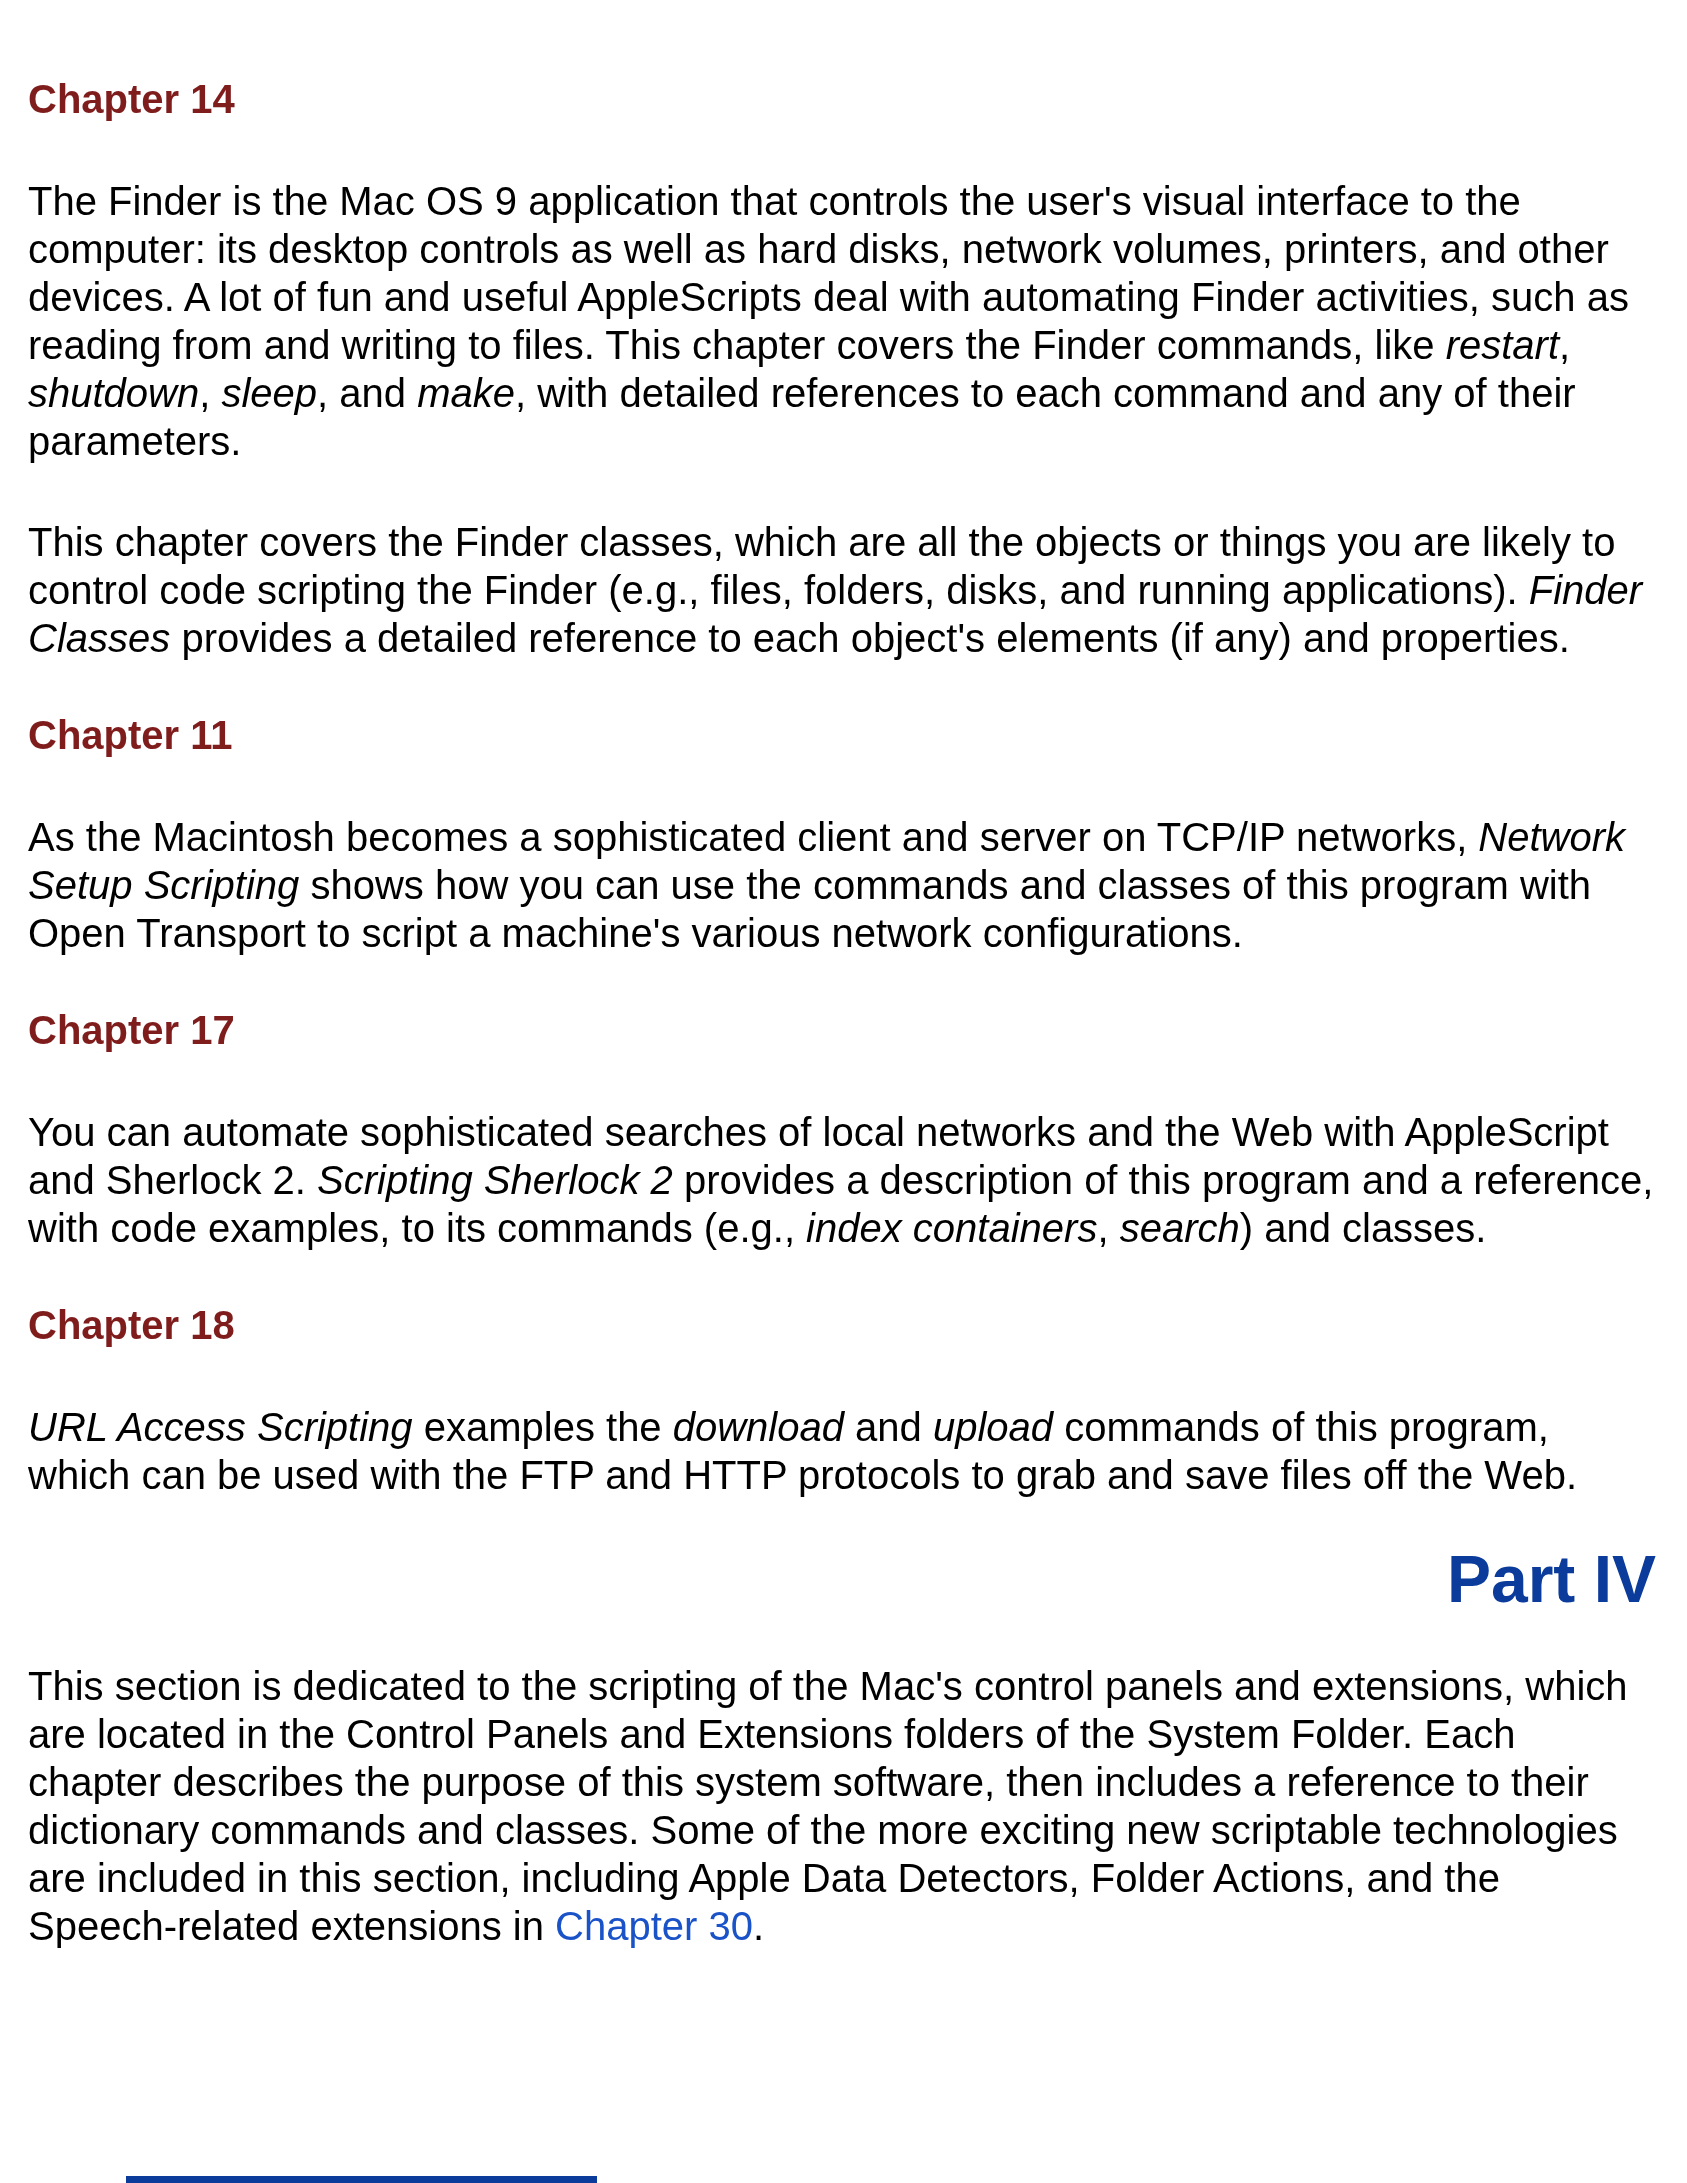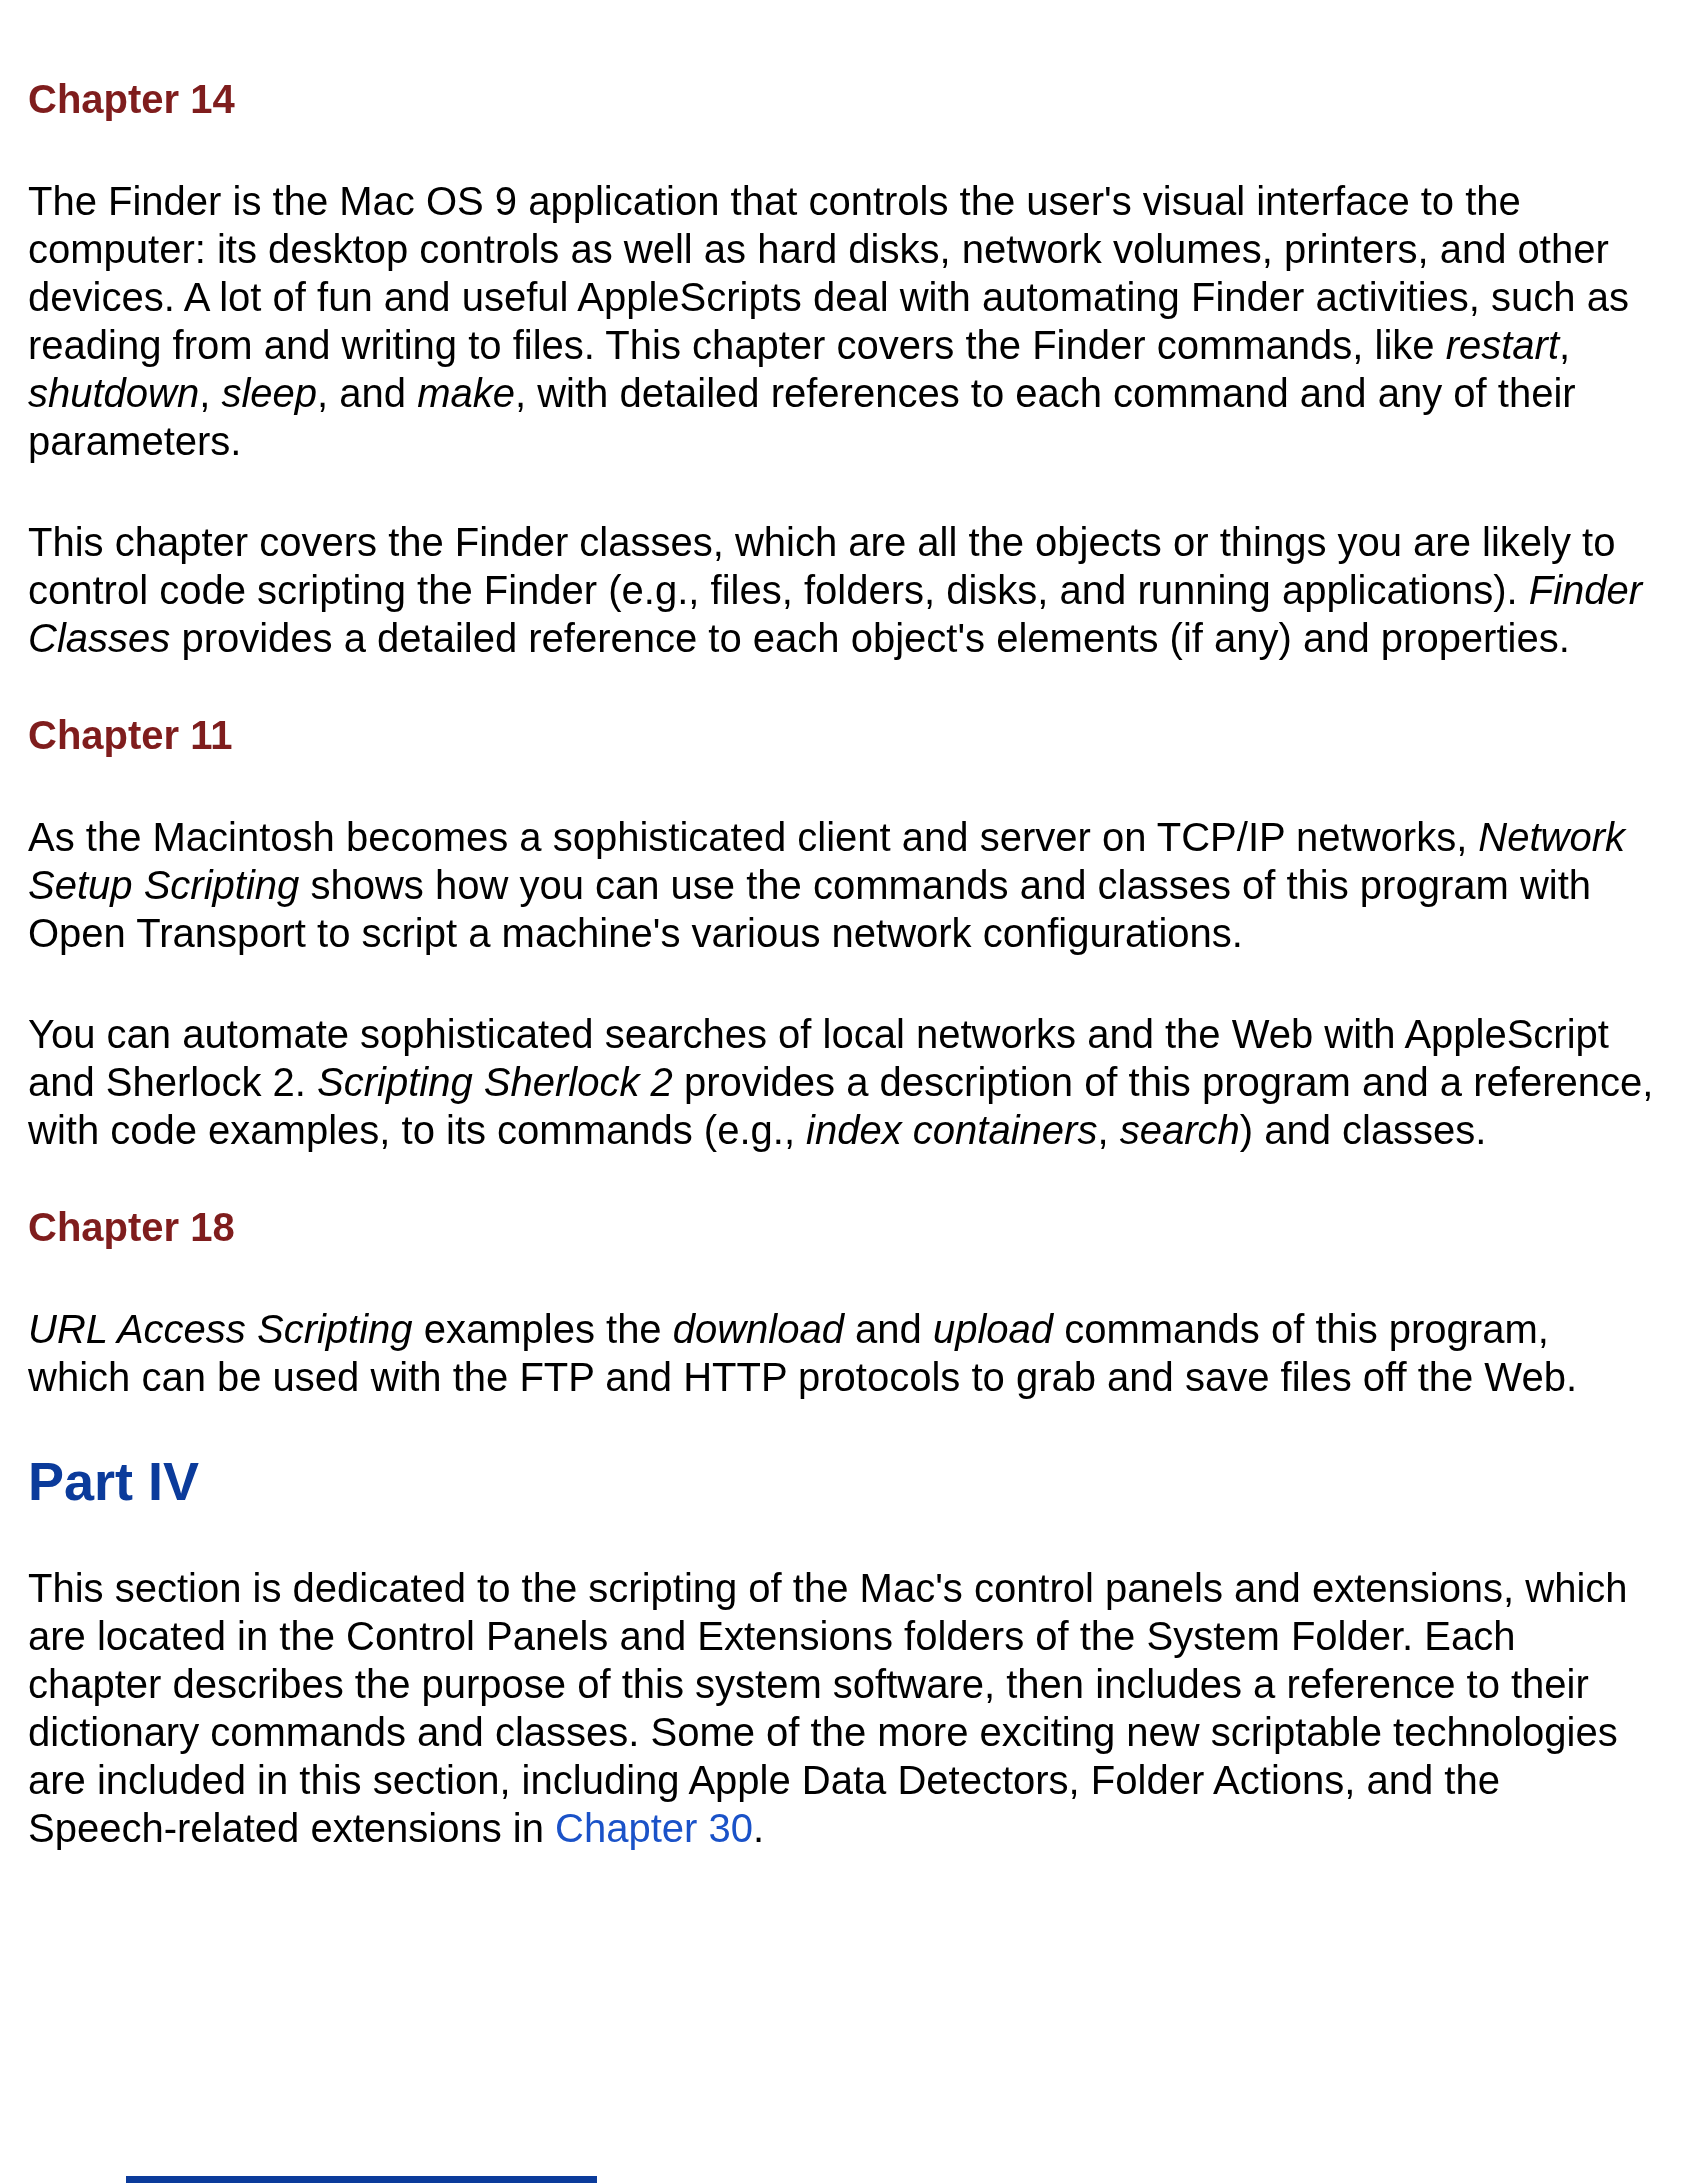--- a/index.html
+++ b/index.html
@@ -22,26 +22,27 @@
   }
   h3.chapter-heading {
     font-size: 40px;
     line-height: 40px;
     font-weight: bold;
     color: #7f1d1d;
     margin: 0 0 58px 0;
     letter-spacing: 0;
   }
   h2.part-heading {
-    font-size: 54px;
+    font-size: 66px;
     line-height: 54px;
     font-weight: bold;
     color: #0b3b9b;
     margin: 0 0 56px 0;
     letter-spacing: 0;
+    text-align: right;
   }
   p.body-paragraph {
     font-size: 40px;
     line-height: 48px;
     margin: 0 0 53px 0;
     max-width: 1628px;
     color: #000000;
     letter-spacing: 0;
   }
   p.body-paragraph em {
@@ -68,20 +69,21 @@
 <main class="doc">
 
   <h3 class="chapter-heading">Chapter 14</h3>
   <p class="body-paragraph"><span>The Finder is the Mac OS 9 application that controls the user's visual interface to the computer: its desktop controls as well as hard disks, network volumes, printers, and other devices. A lot of fun and useful AppleScripts deal with automating Finder activities, such as reading from and writing to files. This chapter covers the Finder commands, like </span><em>restart</em><span>, </span><em>shutdown</em><span>, </span><em>sleep</em><span>, and </span><em>make</em><span>, with detailed references to each command and any of their parameters.</span></p>
 
   <p class="body-paragraph"><span>This chapter covers the Finder classes, which are all the objects or things you are likely to control code scripting the Finder (e.g., files, folders, disks, and running applications). </span><em>Finder Classes</em><span> provides a detailed reference to each object's elements (if any) and properties.</span></p>
 
   <h3 class="chapter-heading">Chapter 11</h3>
   <p class="body-paragraph"><span>As the Macintosh becomes a sophisticated client and server on TCP/IP networks, </span><em>Network Setup Scripting</em><span> shows how you can use the commands and classes of this program with Open Transport to script a machine's various network configurations.</span></p>
 
+  <h3 class="chapter-heading">Chapter 17</h3>
   <p class="body-paragraph"><span>You can automate sophisticated searches of local networks and the Web with AppleScript and Sherlock 2. </span><em>Scripting Sherlock 2</em><span> provides a description of this program and a reference, with code examples, to its commands (e.g., </span><em>index containers</em><span>, </span><em>search</em><span>) and classes.</span></p>
 
   <h3 class="chapter-heading">Chapter 18</h3>
   <p class="body-paragraph"><em>URL Access Scripting</em><span> examples the </span><em>download</em><span> and </span><em>upload</em><span> commands of this program, which can be used with the FTP and HTTP protocols to grab and save files off the Web.</span></p>
 
   <h2 class="part-heading">Part IV</h2>
   <p class="body-paragraph"><span>This section is dedicated to the scripting of the Mac's control panels and extensions, which are located in the Control Panels and Extensions folders of the System Folder. Each chapter describes the purpose of this system software, then includes a reference to their dictionary commands and classes. Some of the more exciting new scriptable technologies are included in this section, including Apple Data Detectors, Folder Actions, and the Speech-related extensions in </span><a class="doc-link" href="#">Chapter 30</a><span>.</span></p>
 
 </main>
 

